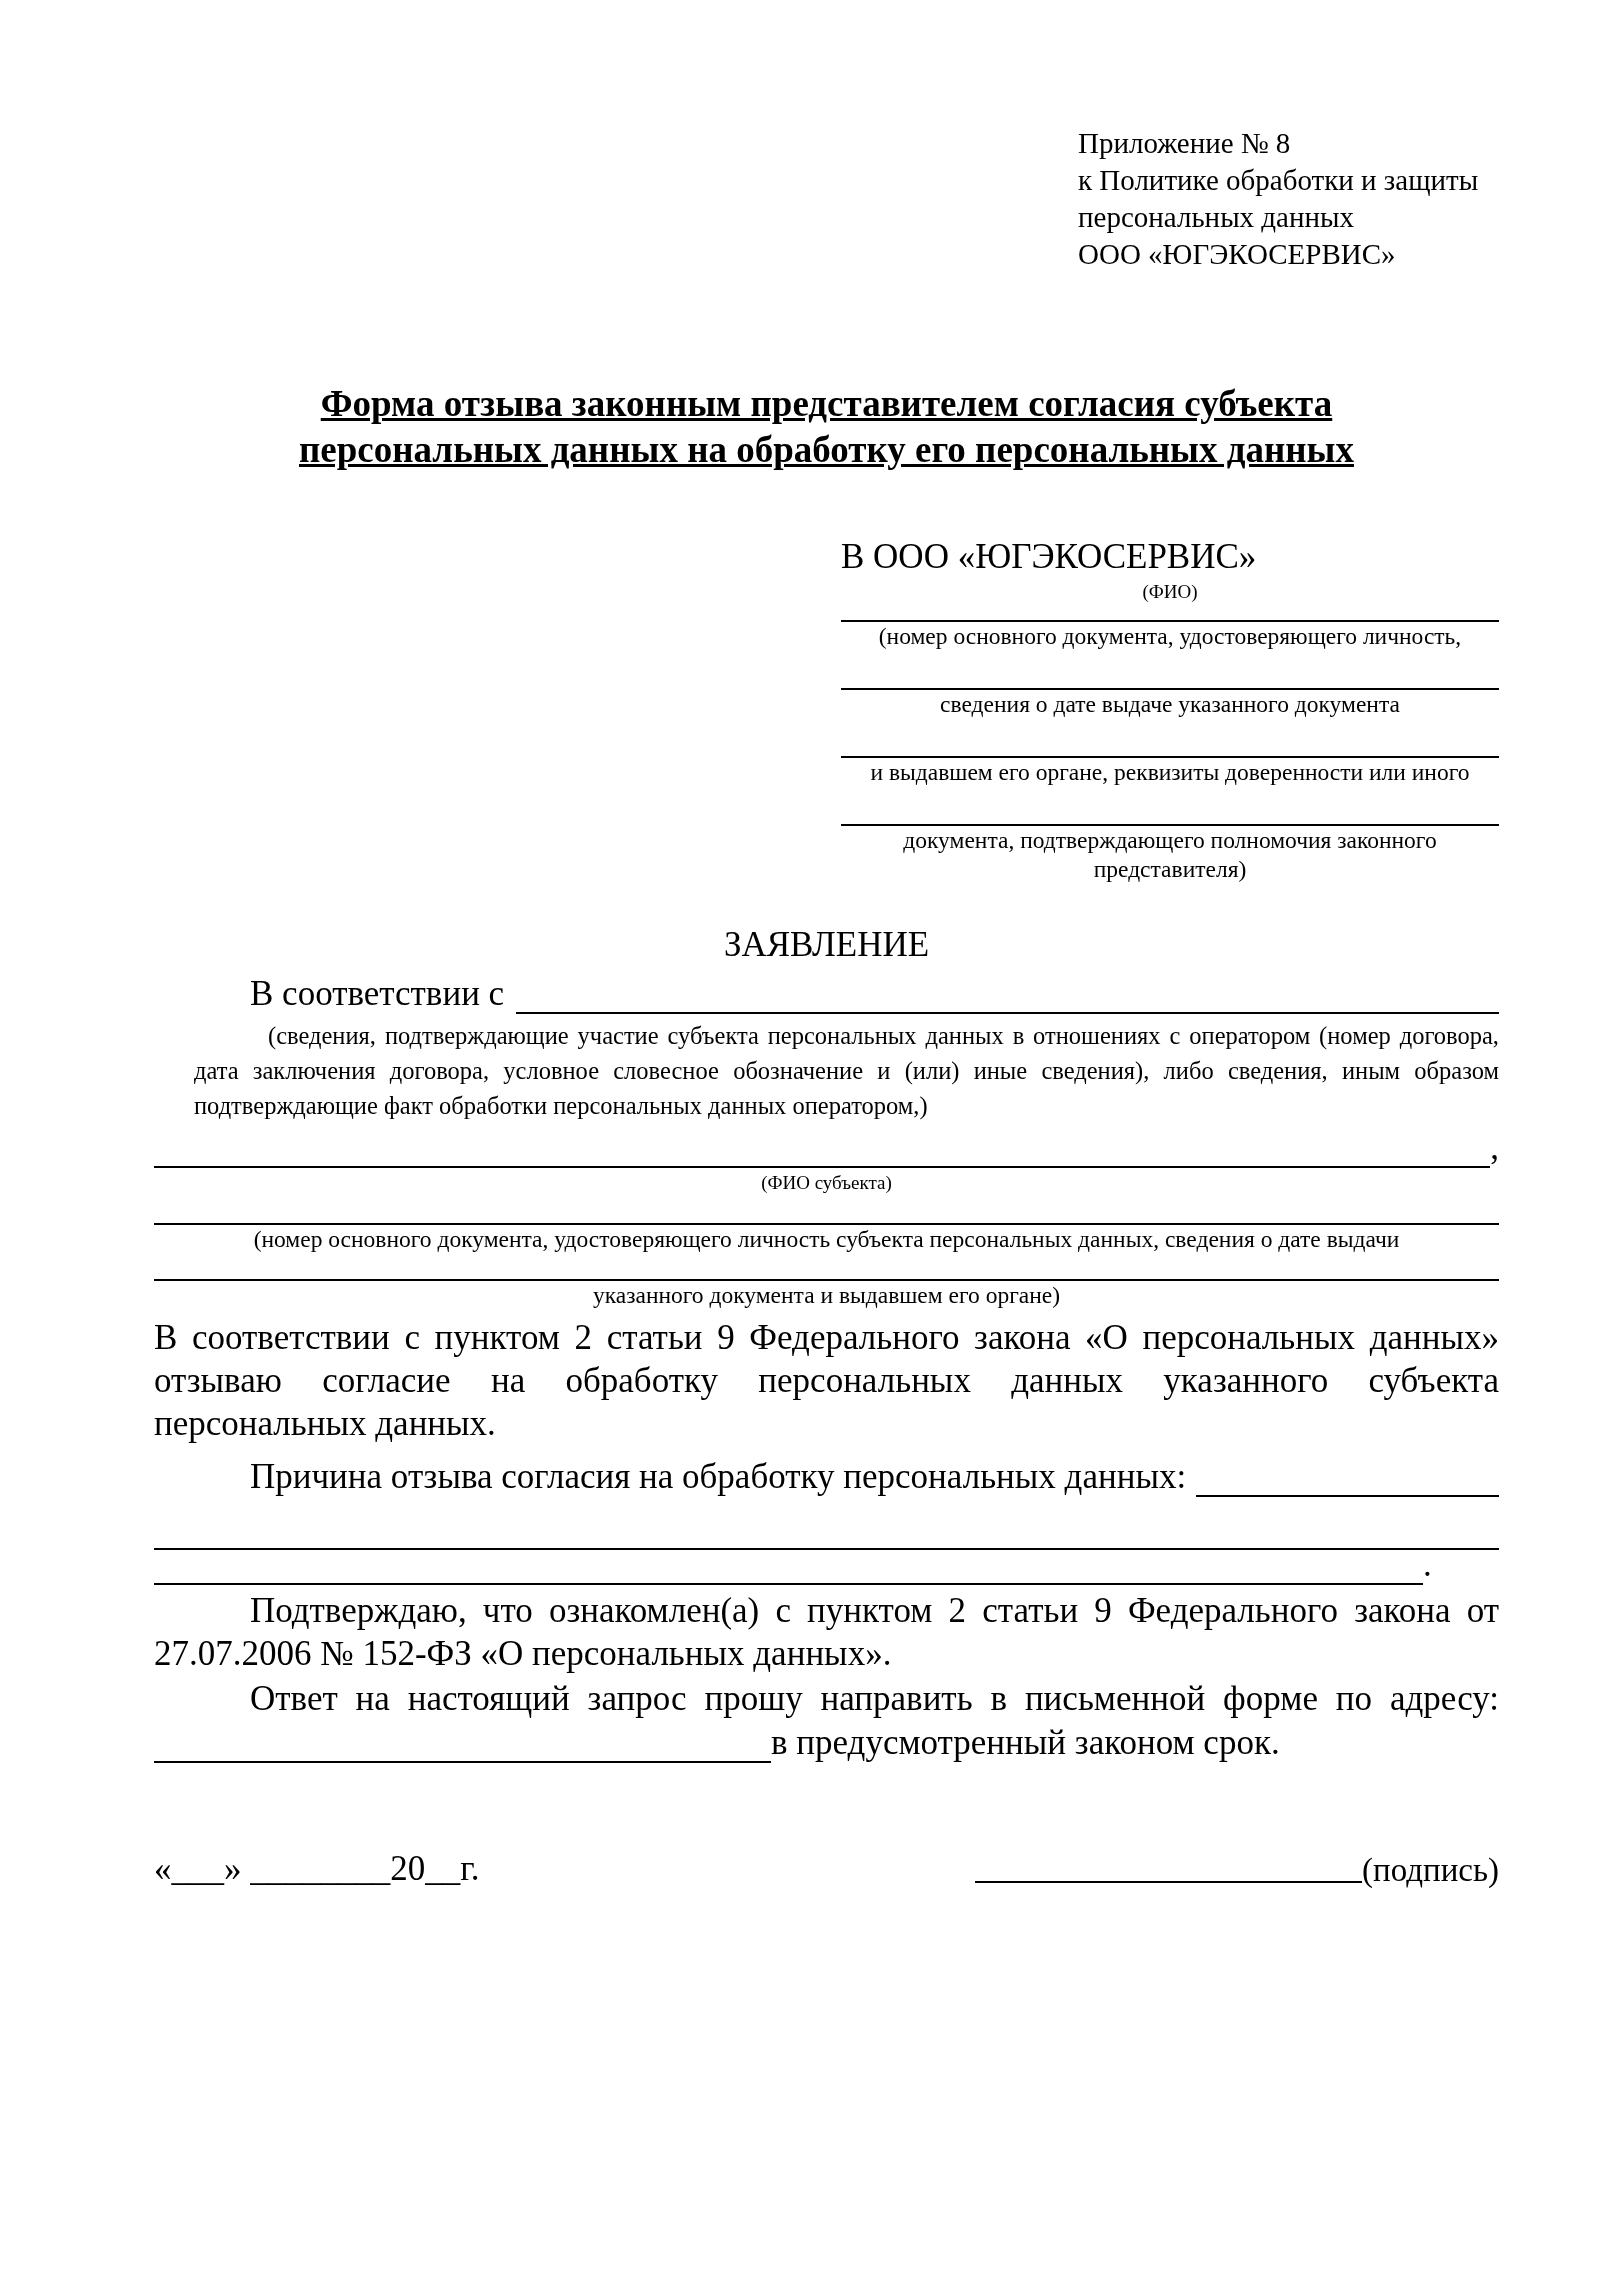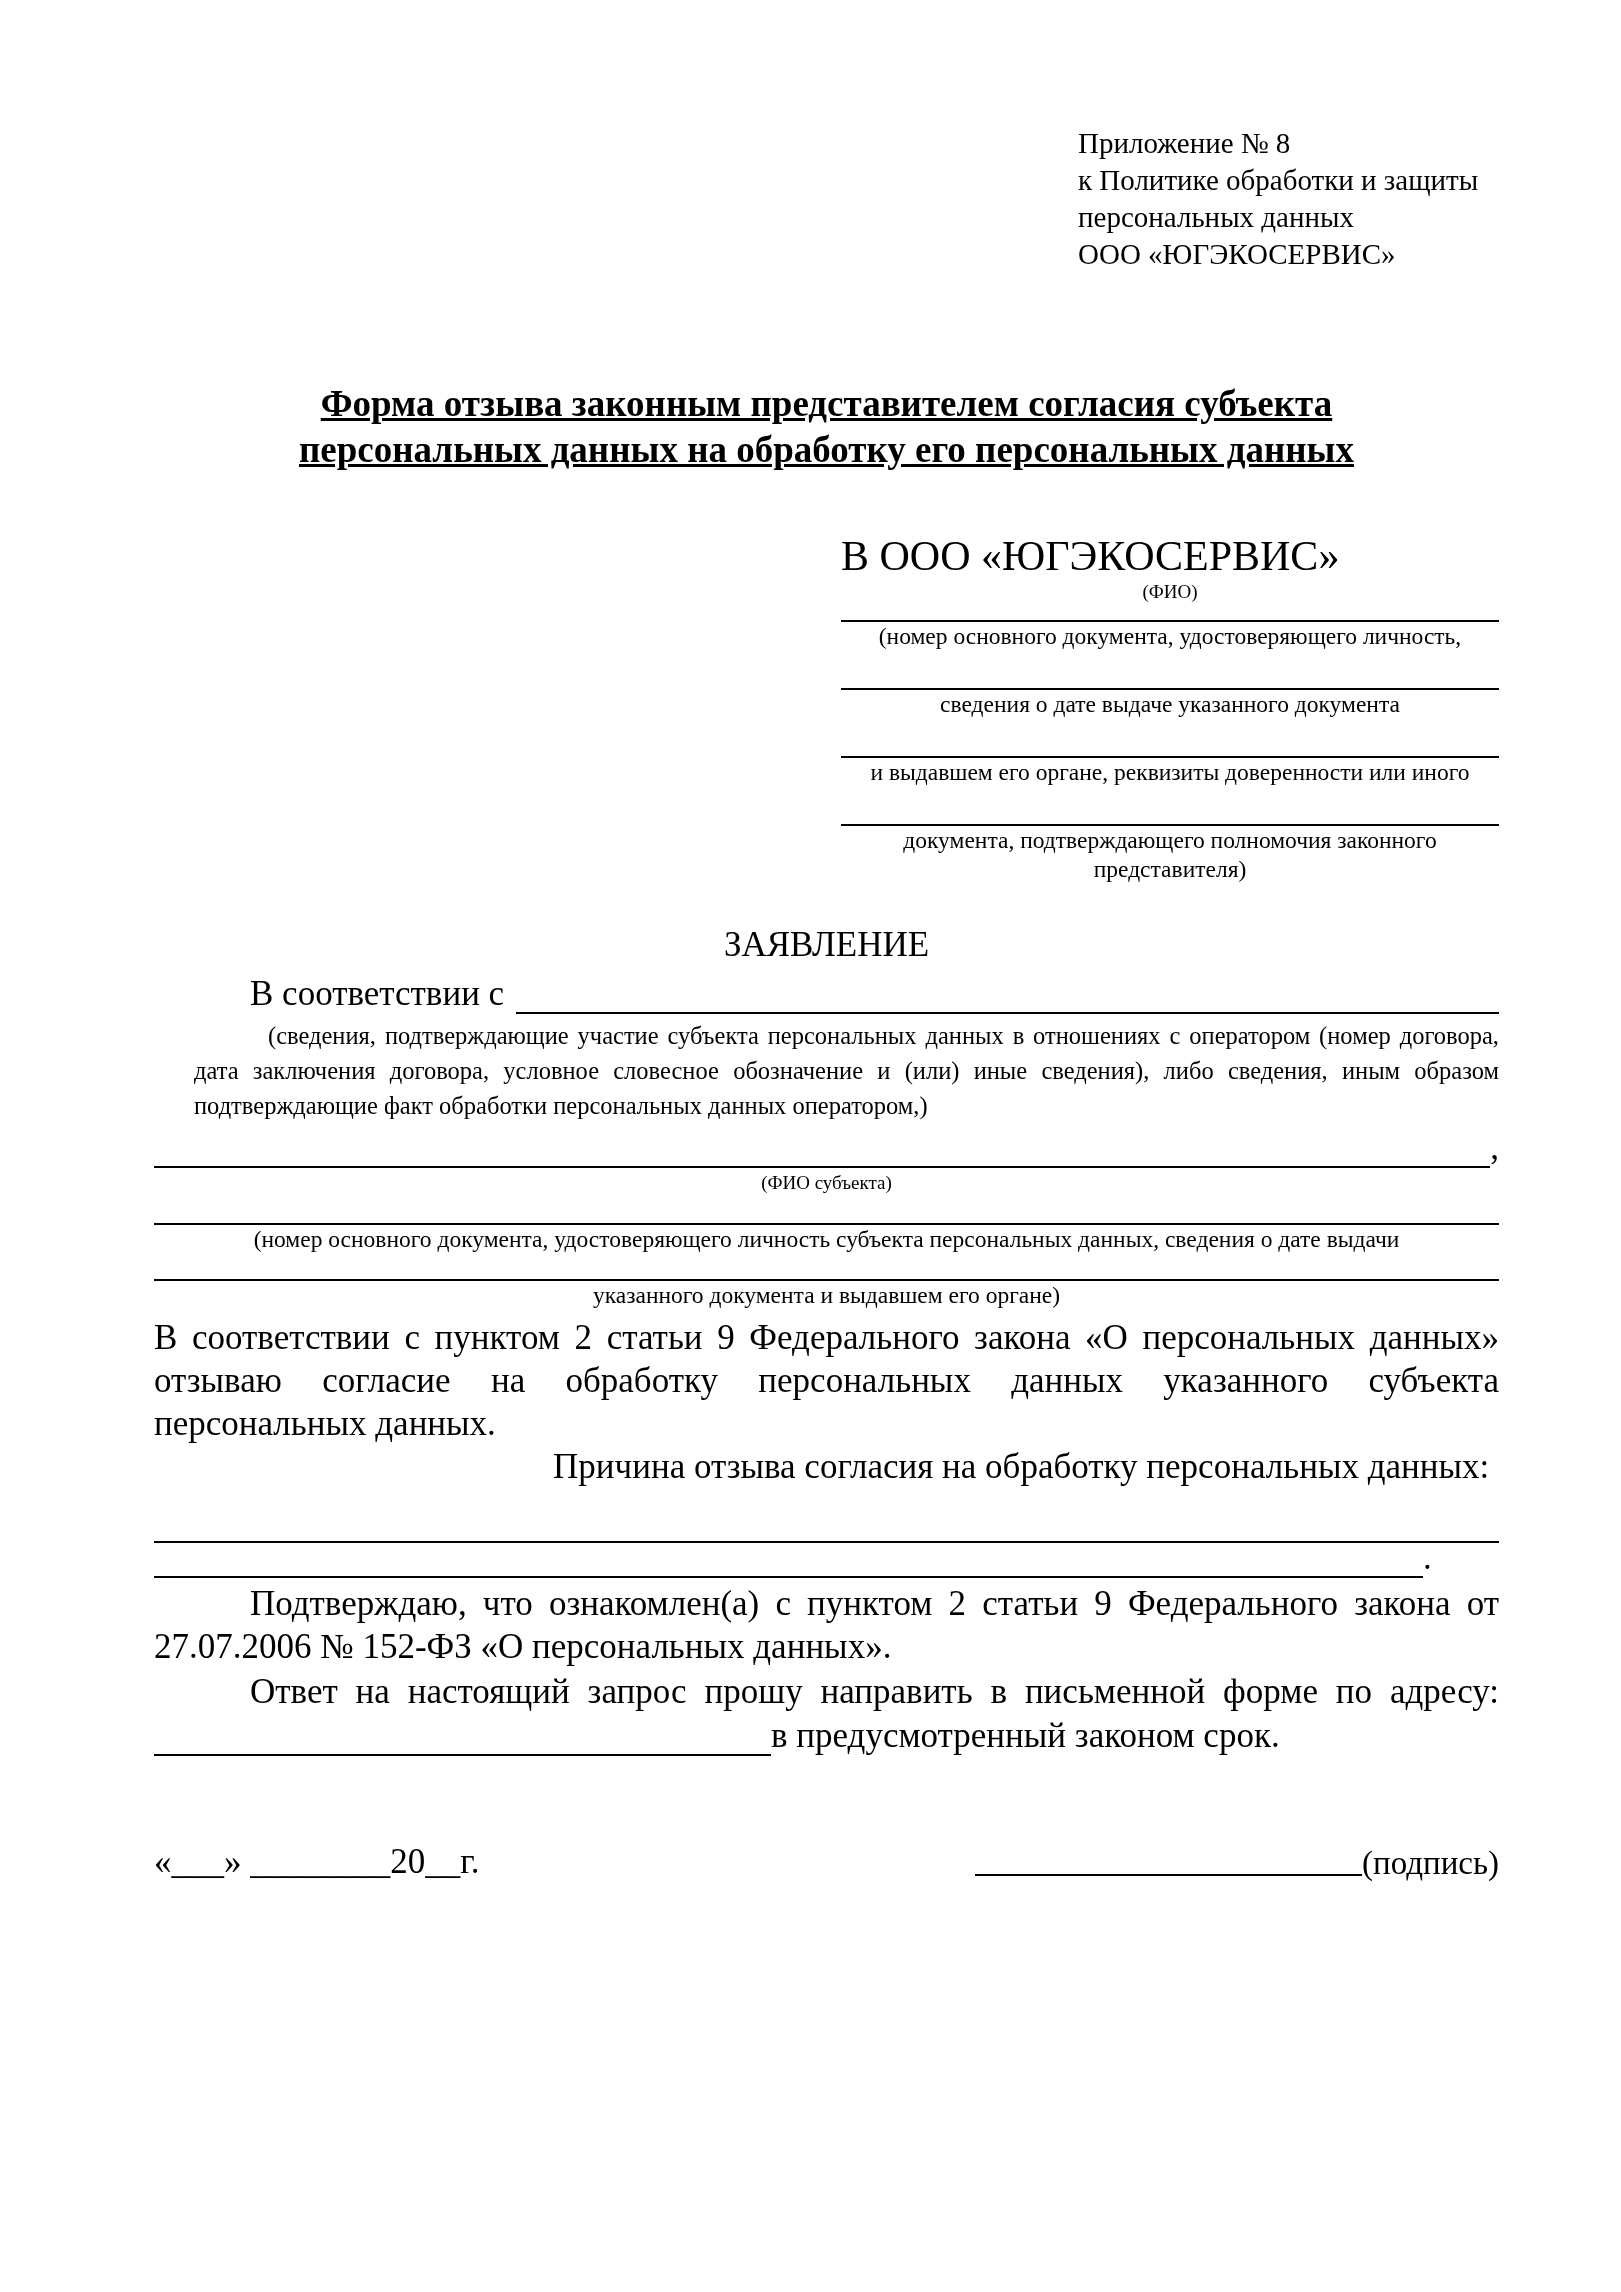--- a/index.html
+++ b/index.html
@@ -22,21 +22,21 @@
     margin:108px auto 0 auto;
     width:1157px;
     text-align:center;
     font-weight:bold;
     font-size:37px;
     line-height:46px;
     text-decoration:underline;
   }
   
   .addr { margin-left:687px; width:658px; margin-top:63px; }
-  .addr-org { font-size:42px; line-height:41px; white-space:nowrap; }
+  .addr-org { font-size:35px; line-height:41px; white-space:nowrap; }
   .from-row { display:flex; align-items:flex-end; height:37px; }
   .from-row .label { white-space:pre; padding-right:9.8px; }
   .fill { flex:1 1 auto; border-bottom:2.9px solid #000; }
   .cap { font-size:19px; line-height:29px; text-align:center; }
   .cap-sm { font-size:23.5px; line-height:29px; text-align:center; }
   .line { border-top:2.9px solid #000; height:0; }
   .field-1 { margin-top:13.7px; }
   .field-n { margin-top:37px; }
   
   .statement { text-align:center; margin-top:39px; line-height:43px; }
@@ -45,21 +45,21 @@
   .footnote {
     font-size:24.5px; line-height:35px;
     text-align:justify; text-indent:74px; margin-top:3.9px;margin-left:40px;
   }
   .para { text-align:justify; line-height:43px; }
   .op-para { margin-top:2px; }
   .fio-row { display:flex; align-items:flex-end; height:39px; margin-top:5.9px; }
   .comma { white-space:pre; }
   .subject-field { margin-top:25.5px; }
   .w-para { margin-top:5.9px; }
-  .reason-row { display:flex; align-items:flex-end; height:43px; margin-top:2px;flex-direction:column; }
+  .reason-row { display:flex; align-items:flex-end; height:43px; margin-top:9px; }
   .reason-row .label { margin-left:96px; white-space:pre; padding-right:9.8px; }
   .blank-line-full { margin-top:51px; }
   .period-row { display:flex; align-items:flex-end; height:33px; margin-top:2px; }
   .period-row .pline { width:1269px; border-bottom:2.9px solid #000; }
   .period-row .dot { white-space:pre; }
   .confirm-para { text-indent:96px; margin-top:3.9px; }
   .reply-line1 {
     text-indent:96px; line-height:43px;
     text-align:justify; text-align-last:justify;
     margin-top:2px;

